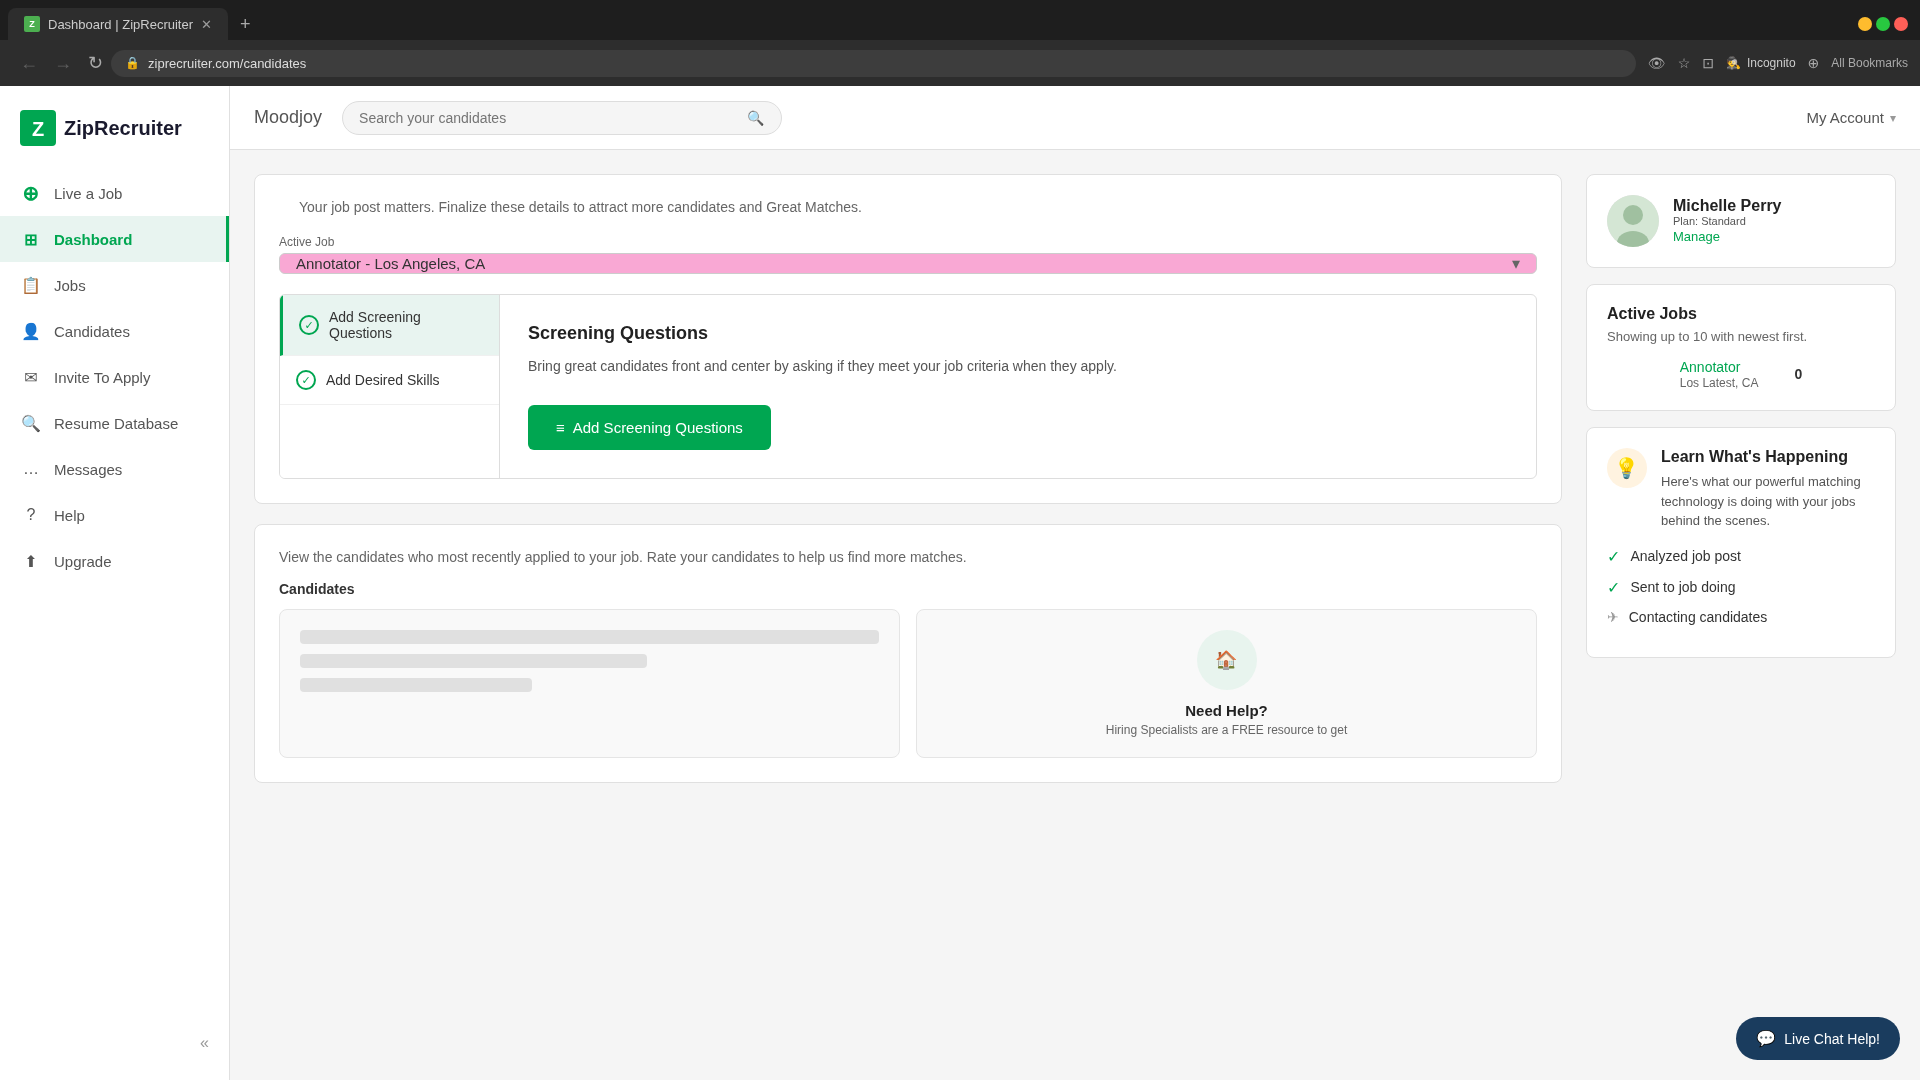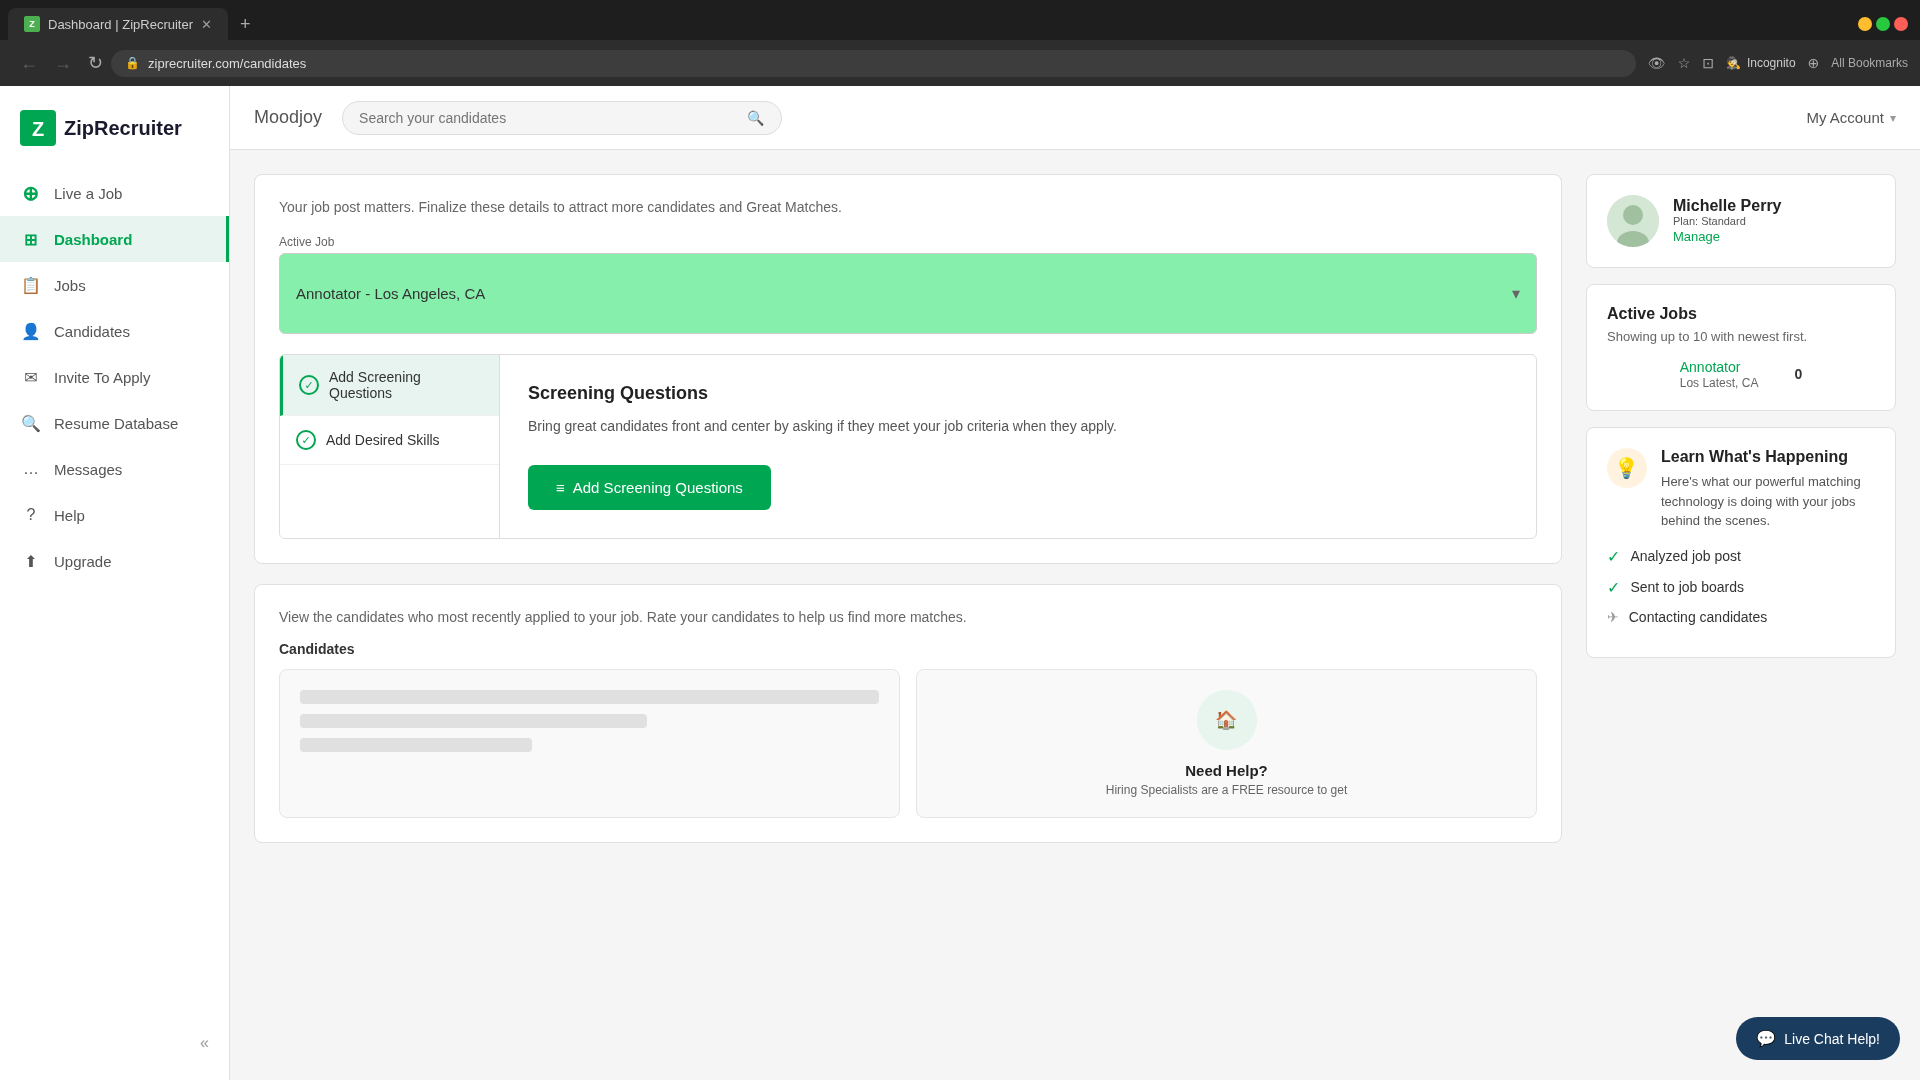--- a/index.html
+++ b/index.html
@@ -49,26 +49,26 @@
 
     
     .main-content { flex: 1; overflow-y: auto; padding: 24px; display: flex; gap: 24px; }
     .content-area { flex: 1; }
     .right-panel { width: 310px; flex-shrink: 0; display: flex; flex-direction: column; gap: 16px; }
 
     
     .card { background: white; border-radius: 8px; border: 1px solid #e0e0e0; padding: 24px; margin-bottom: 20px; }
     .card-header { display: flex; align-items: center; justify-content: space-between; margin-bottom: 8px; }
     .card-title { font-size: 20px; font-weight: 700; color: #222; }
-    .card-subtitle { font-size: 14px; color: #666; margin-bottom: 20px; }
+    .card-subtitle { font-size: 14px; color: #666; margin-bottom: 20px; margin-left: 20px; }
     .minimize-btn { background: none; border: 1px solid #ccc; border-radius: 4px; width: 24px; height: 24px; cursor: pointer; display: flex; align-items: center; justify-content: center; color: #666; font-size: 14px; }
 
     
     .active-job-label { font-size: 12px; color: #666; margin-bottom: 4px; }
-    .job-dropdown { border: 1px solid #ccc; border-radius: 6px; padding: 30px 16px; display: flex; align-items: center; justify-content: space-between; cursor: pointer; background: #86efac; margin-bottom: 20px; }
+    .job-dropdown { border: 1px solid #ccc; border-radius: 6px; padding: 0 16px; display: flex; align-items: center; justify-content: space-between; cursor: pointer; background: #f9a8d4; margin-bottom: 20px; }
     .job-dropdown-text { font-size: 15px; color: #333; }
     .job-dropdown-arrow { color: #666; }
 
     
     .optimize-content { display: flex; border: 1px solid #ddd; border-radius: 6px; overflow: hidden; }
     .steps-panel { width: 220px; border-right: 1px solid #ddd; background: white; flex-shrink: 0; }
     .step-item { display: flex; align-items: center; gap: 10px; padding: 14px 16px; cursor: pointer; border-bottom: 1px solid #f0f0f0; font-size: 14px; color: #333; }
     .step-item.active { background: #e8f4f0; border-left: 3px solid #00a651; }
     .step-circle { width: 20px; height: 20px; border-radius: 50%; border: 2px solid #00a651; display: flex; align-items: center; justify-content: center; flex-shrink: 0; }
     .step-circle::after { content: '✓'; color: #00a651; font-size: 11px; }
@@ -325,21 +325,21 @@
               <div class="learn-title">Learn What's Happening</div>
               <div class="learn-desc">Here's what our powerful matching technology is doing with your jobs behind the scenes.</div>
             </div>
           </div>
           <div class="status-item">
             <span class="status-check">✓</span>
             <span>Analyzed job post</span>
           </div>
           <div class="status-item">
             <span class="status-check">✓</span>
-            <span>Sent to job boards</span>
+            <span>Sent to job doing</span>
           </div>
           <div class="status-item">
             <span class="status-send">✈</span>
             <span>Contacting candidates</span>
           </div>
         </div>
 
       </div>
     </div>
   </div>

